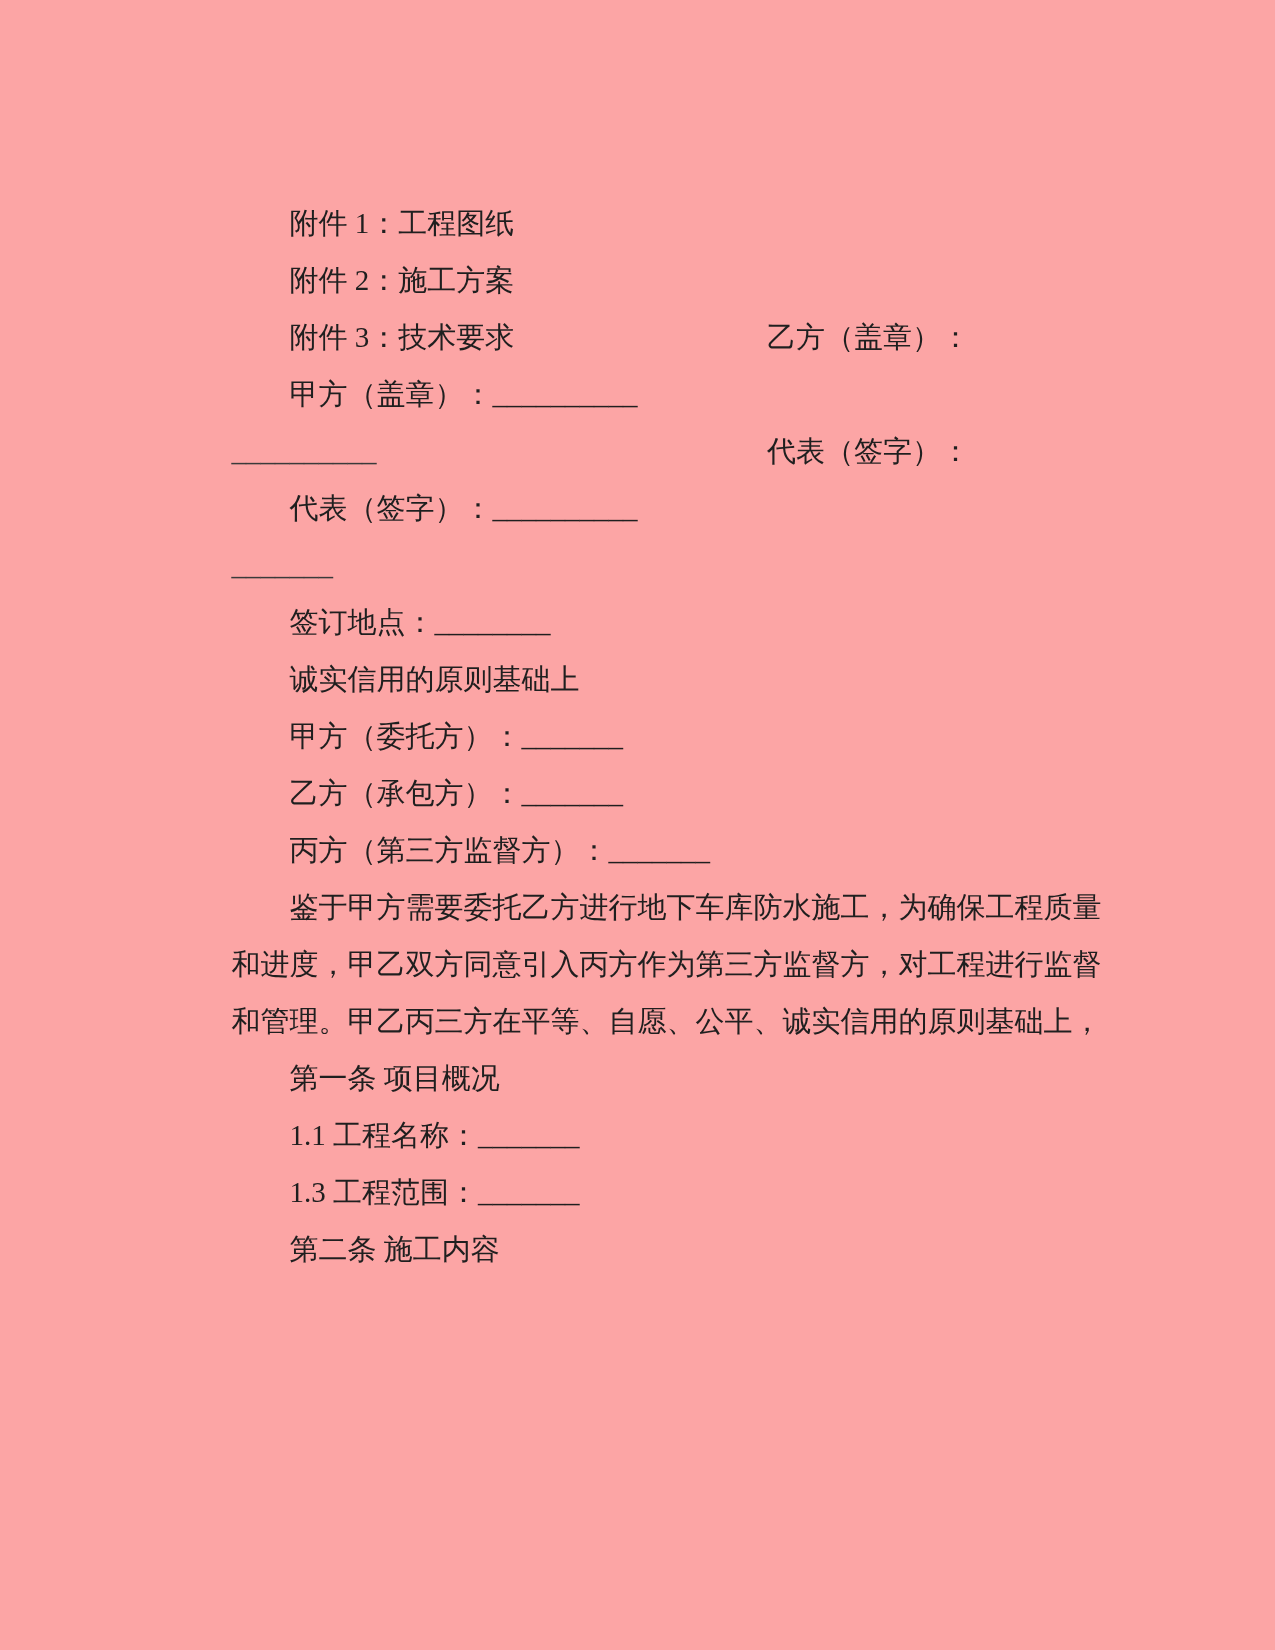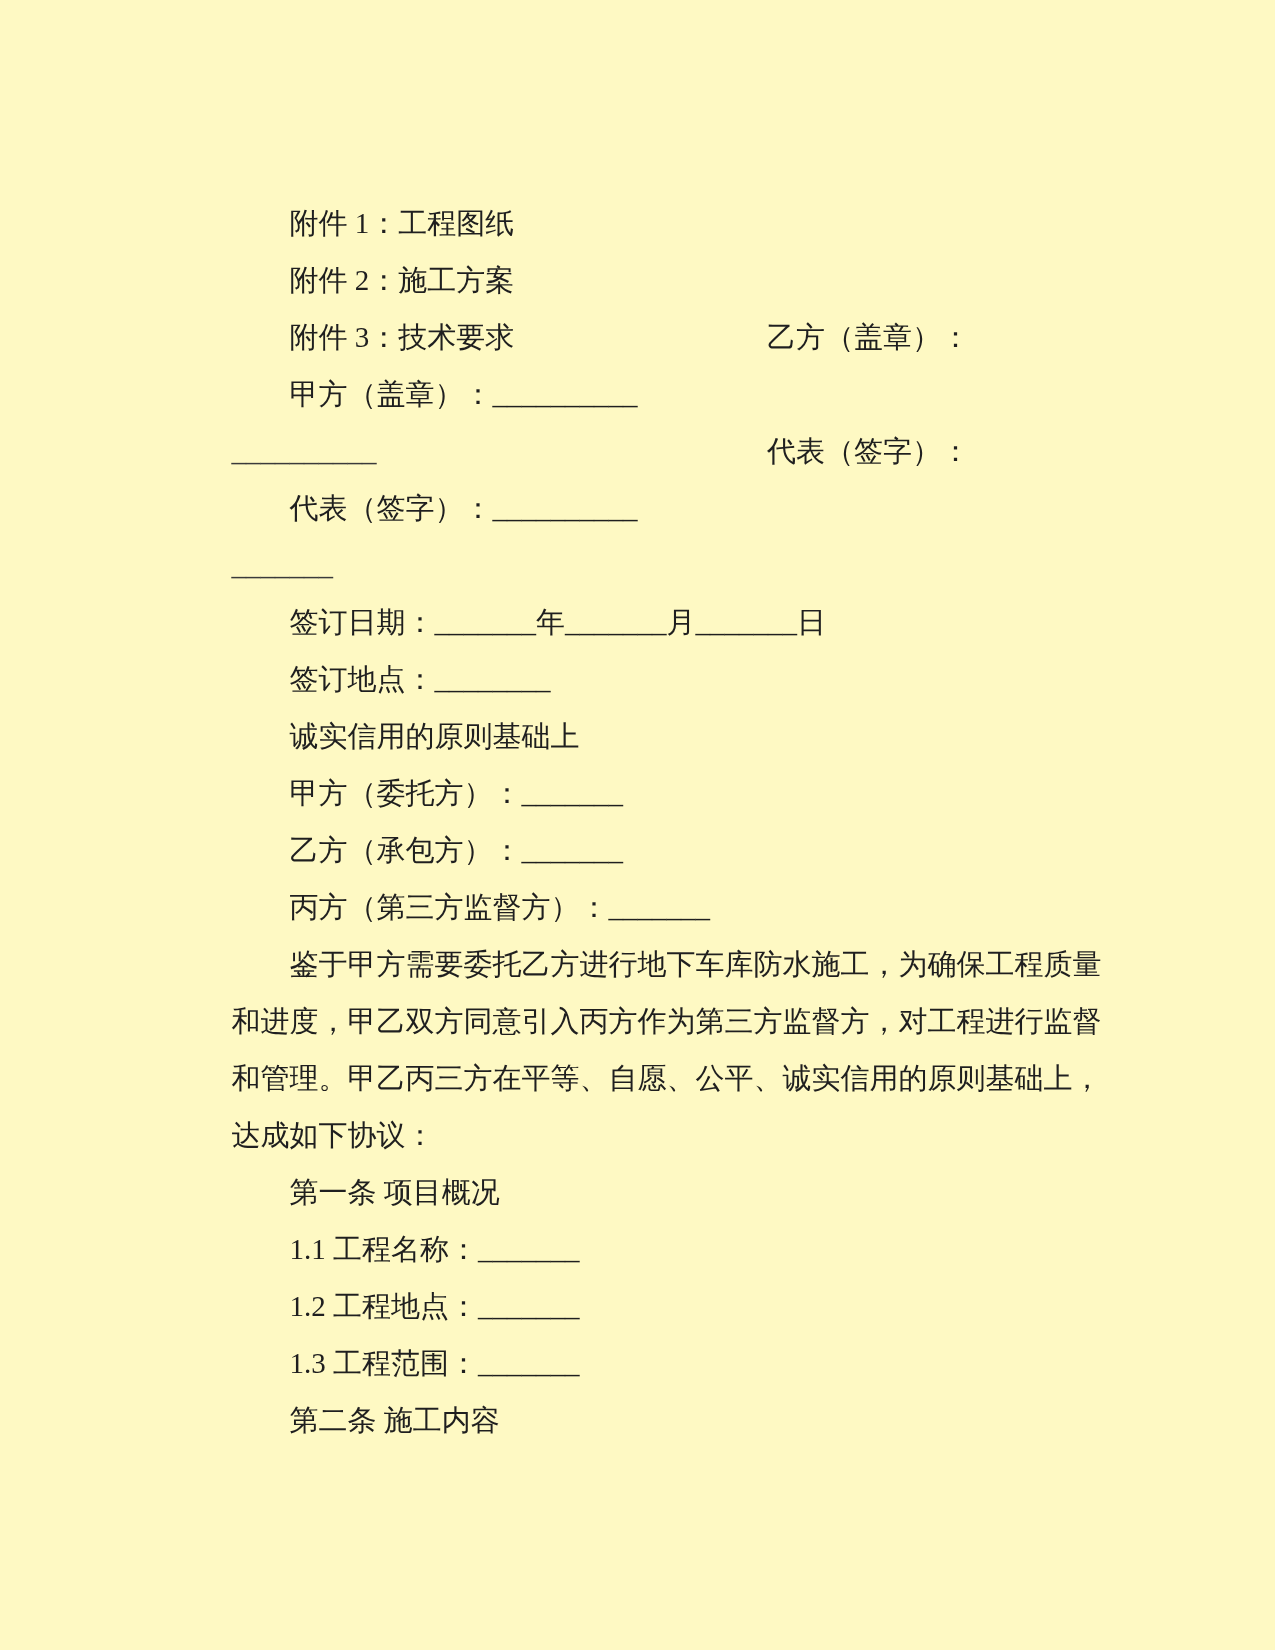--- a/index.html
+++ b/index.html
@@ -4,21 +4,21 @@
 <style>
   html, body {
     margin: 0;
     padding: 0;
     background: #ffffff;
   }
   .page {
     position: relative;
     width: 1275px;
     height: 1650px;
-    background: #fef9c3;
+    background: #fca5a5;
     overflow: hidden;
     font-family: "Liberation Serif", "DejaVu Serif", serif;
     font-size: 29px;
     color: #1f1f1f;
   }
   .doc {
     position: absolute;
     left: 188px;
     top: 138px;
     width: 890px;
@@ -75,23 +75,20 @@
 
     <div class="line indent two-col">
       <span>代表（签字）：__________</span>
       <span class="col-right">代表（签字）：</span>
     </div>
 
     <div class="line blank-line">
       <span>_______</span>
     </div>
 
-    <div class="line indent">
-      <span>签订日期：_______年_______月_______日</span>
-    </div>
 
     <div class="line indent">
       <span>签订地点：________</span>
     </div>
 
 
     <div class="line indent">
       <span>诚实信用的原则基础上</span>
     </div>
 
@@ -112,35 +109,29 @@
     </div>
 
     <div class="line">
       <span>和进度，甲乙双方同意引入丙方作为第三方监督方，对工程进行监督</span>
     </div>
 
     <div class="line">
       <span>和管理。甲乙丙三方在平等、自愿、公平、诚实信用的原则基础上，</span>
     </div>
 
-    <div class="line">
-      <span>达成如下协议：</span>
-    </div>
 
     <div class="line indent bold">
       <span>第一条 项目概况</span>
     </div>
 
     <div class="line indent">
       <span>1.1 工程名称：_______</span>
     </div>
 
-    <div class="line indent">
-      <span>1.2 工程地点：_______</span>
-    </div>
 
     <div class="line indent">
       <span>1.3 工程范围：_______</span>
     </div>
 
     <div class="line indent bold">
       <span>第二条 施工内容</span>
     </div>
 
   </div>

